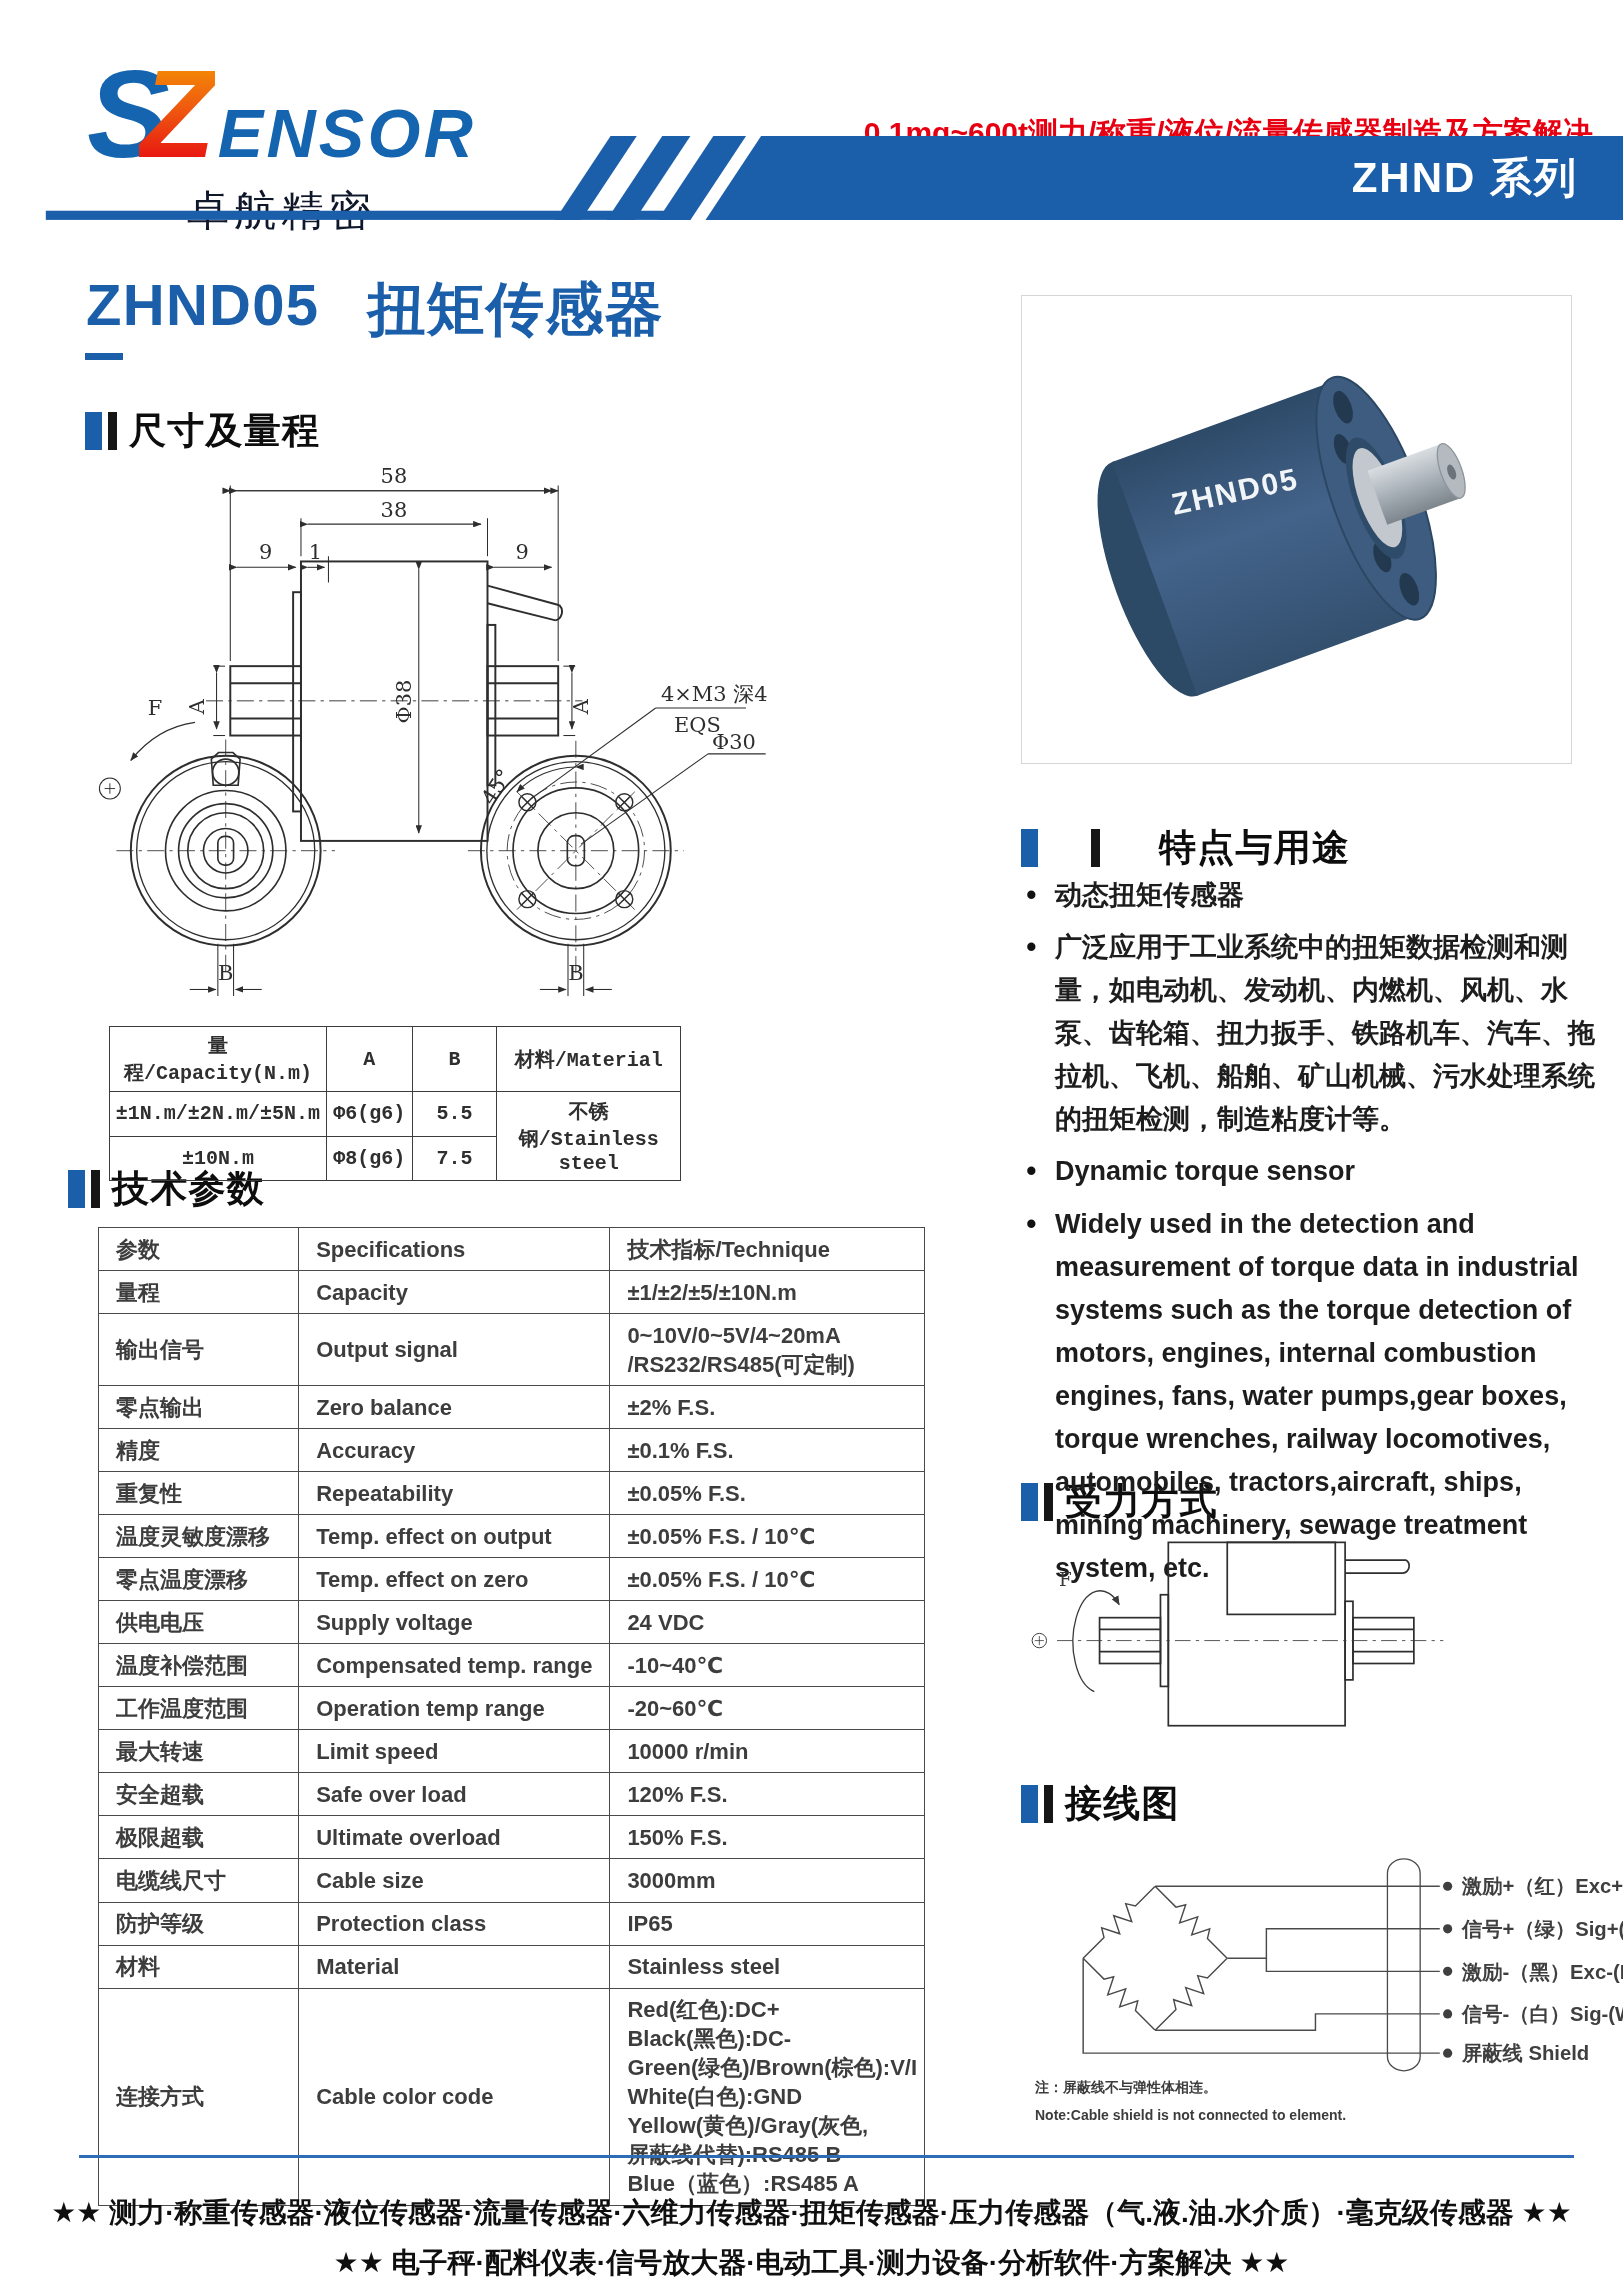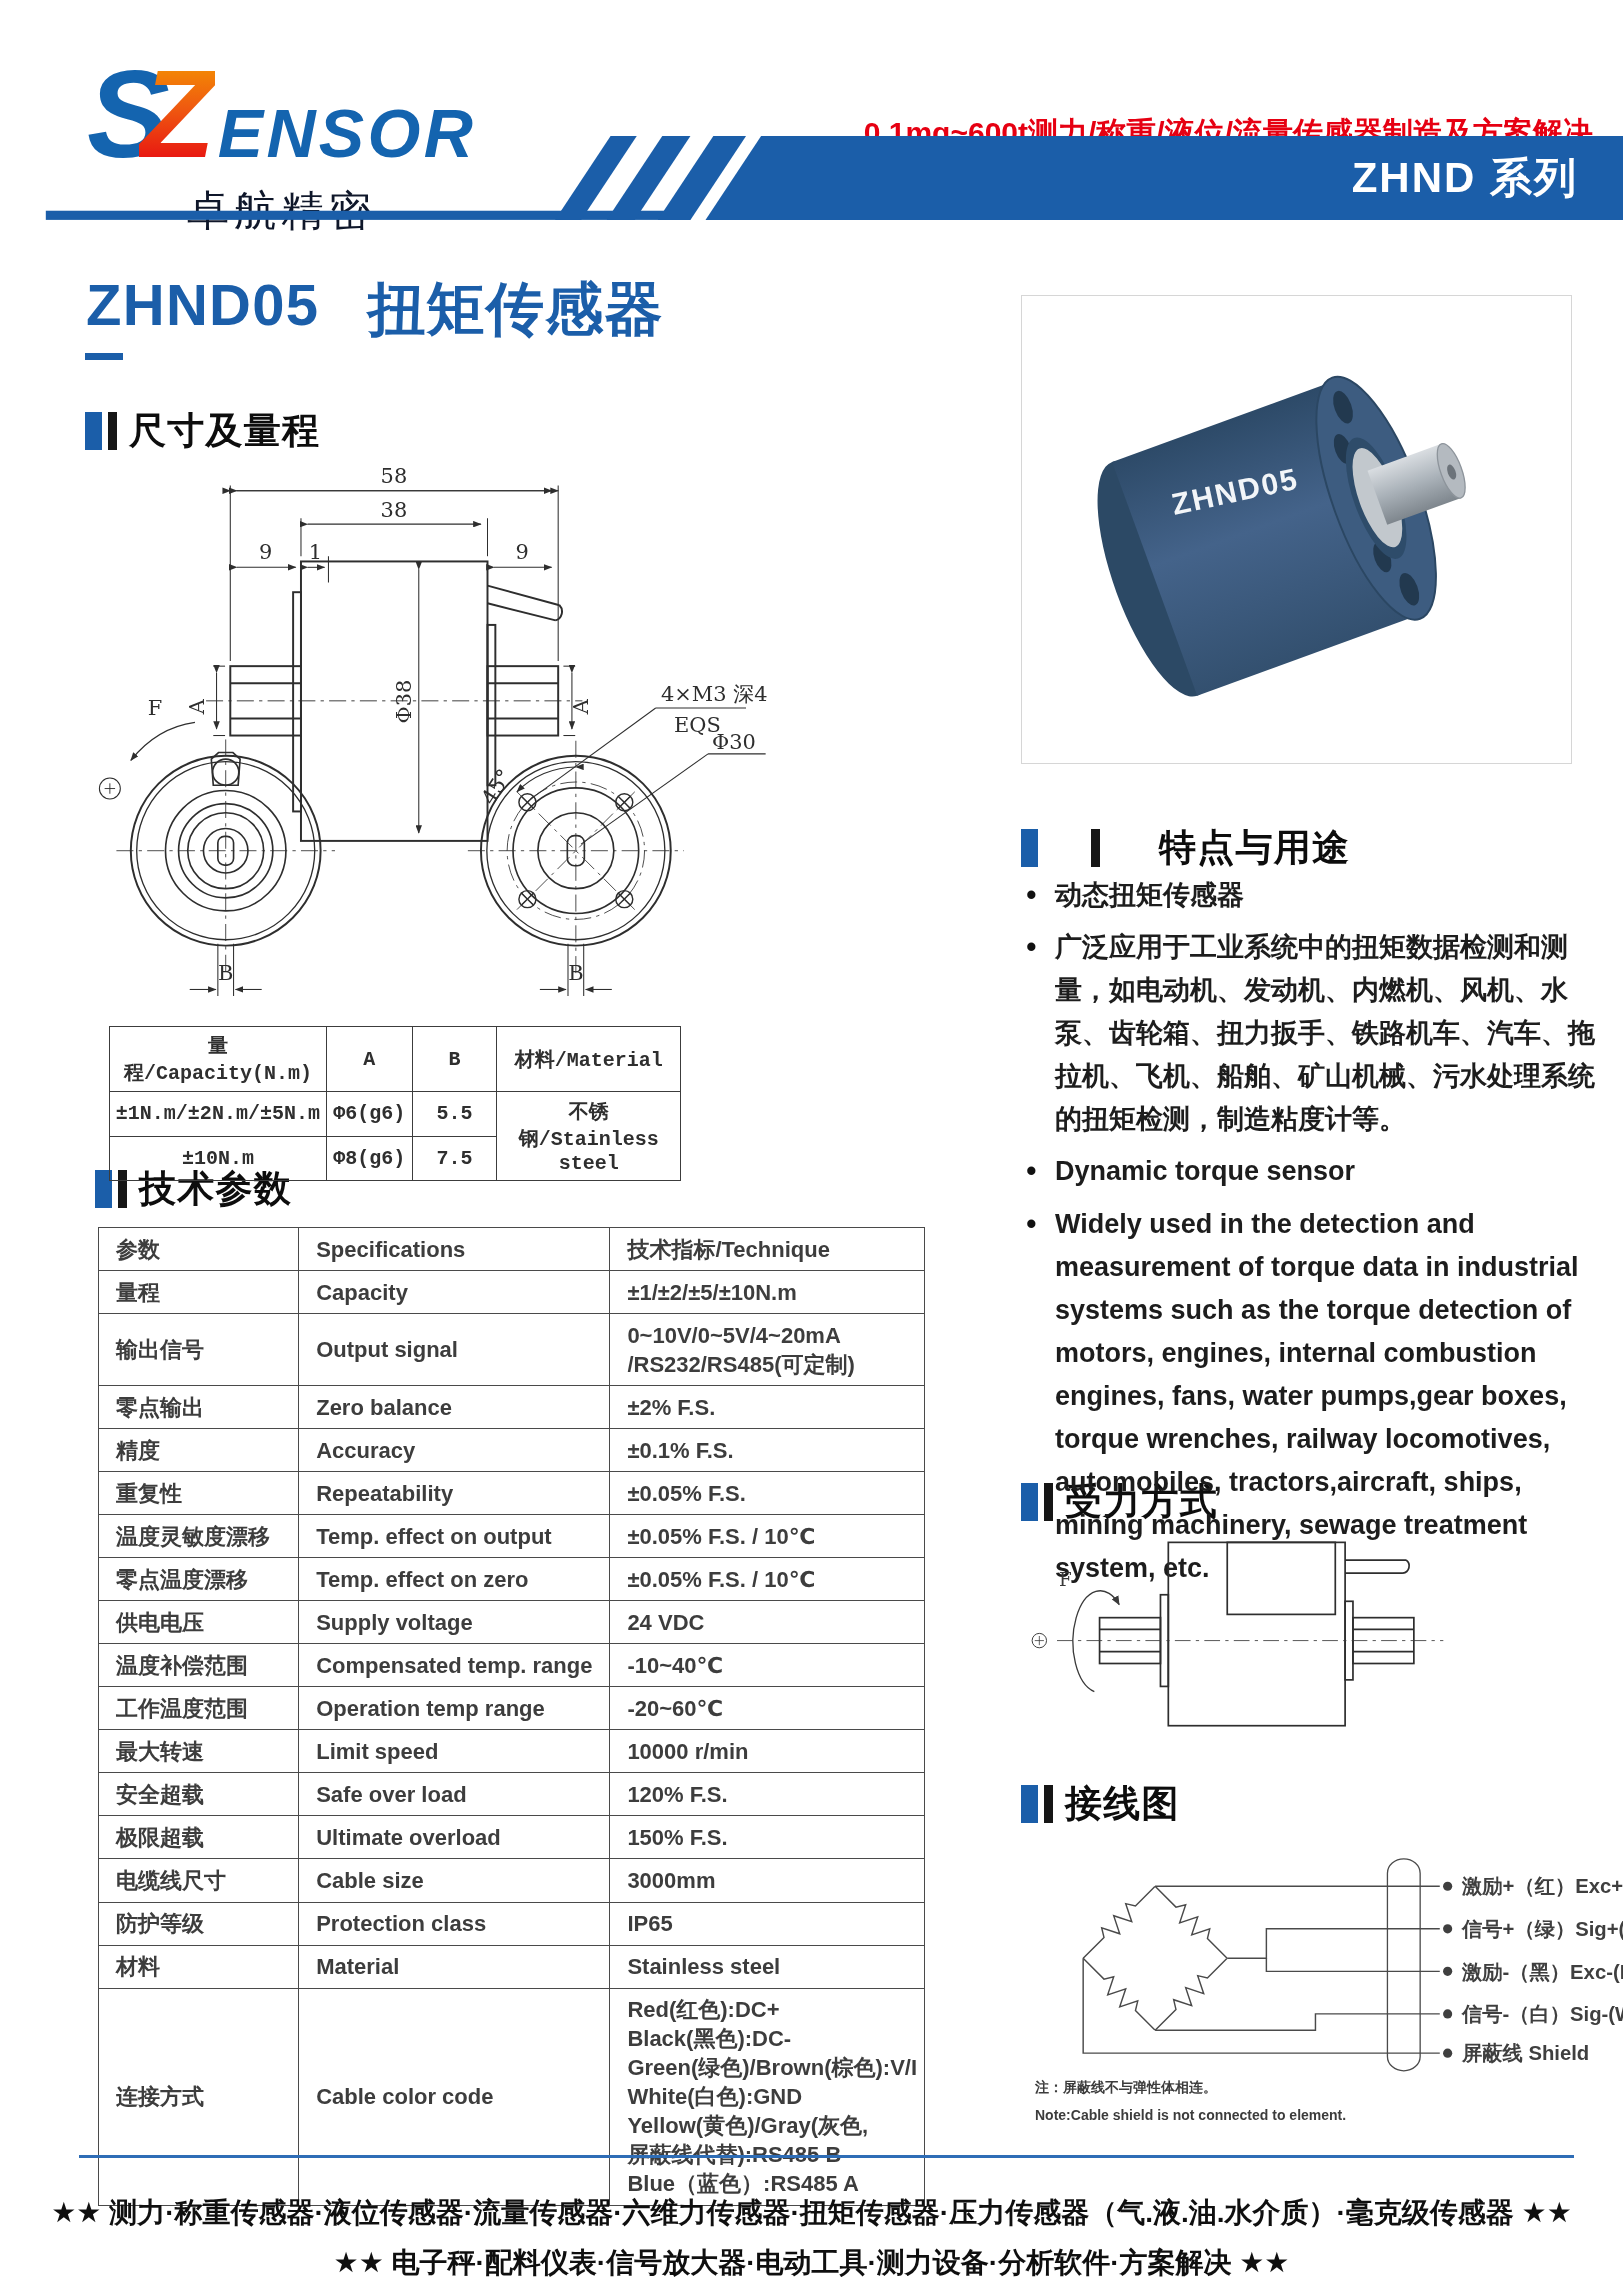--- a/index.html
+++ b/index.html
@@ -26,21 +26,21 @@
   
   #title-row{left:86px;top:271px;display:flex;gap:48px;color:#1b5ea9;font-size:58px;font-weight:900;letter-spacing:1.3px;}
   #title-dash{left:85px;top:353px;width:38px;height:6.5px;background:#1b5ea9;}
 
   .sec{display:flex;align-items:center;}
   .sec .bar-b{width:17px;height:38px;background:#1b5ea9;}
   .sec .bar-k{width:9.2px;height:38px;background:#161616;margin-left:5.9px;}
   .sec .sec-t{margin-left:11.8px;font-size:37px;font-weight:900;color:#0d0d0d;letter-spacing:1.3px;}
 
   #sec-dims{left:85px;top:406px;}
-  #sec-tech{left:95px;top:1164px;}
+  #sec-tech{left:68px;top:1164px;}
   #sec-feat{left:1021px;top:823px;gap:47px;}
   #sec-force{left:1021px;top:1477px;}
   #sec-wire{left:1021px;top:1779px;justify-content:flex-end;}
 
   
   #drawing{left:85px;top:458px;}
   .cad{stroke:#2e2e2e;fill:none;}
   .cad-t{font-family:"DejaVu Serif","Liberation Serif",serif;fill:#2e2e2e;stroke:none;font-size:32px;}
 
   

